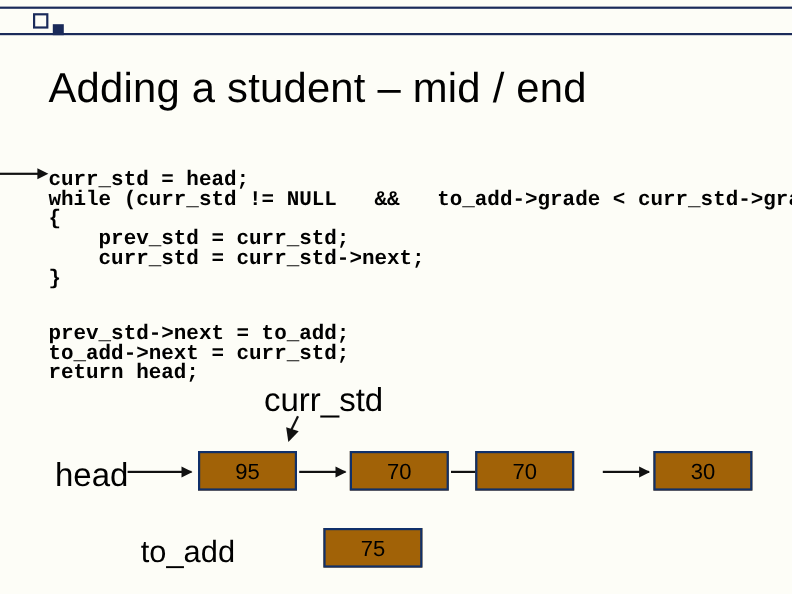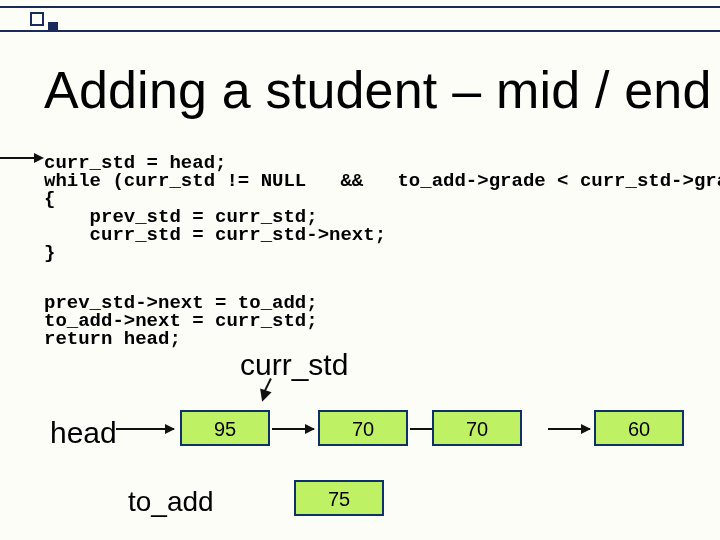--- a/index.html
+++ b/index.html
@@ -29,21 +29,21 @@
   }
   .sq-filled {
     position: absolute;
     top: 22px; left: 48px;
     width: 10px; height: 10px;
     background: #1a2a5a;
   }
   .title {
     position: absolute;
     top: 60px; left: 44px;
-    font-size: 52px;
+    font-size: 38px;
     color: #000;
     letter-spacing: 0.2px;
   }
   .code {
     position: absolute;
     left: 44px;
     font-family: "Courier New", monospace;
     font-size: 19px;
     font-weight: bold;
     white-space: pre;
@@ -107,21 +107,21 @@
   }
   .toadd-label {
     position: absolute;
     top: 486px; left: 128px;
     font-size: 28px;
     color: #000;
   }
   .node {
     position: absolute;
     width: 90px; height: 36px;
-    background: #bef264;
+    background: #a16207;
     border: 2px solid #10306a;
     text-align: center;
     line-height: 34px;
     font-size: 20px;
     color: #000;
   }
   .n1 { top: 410px; left: 180px; }
   .n2 { top: 410px; left: 318px; }
   .n3 { top: 410px; left: 432px; }
   .n4 { top: 410px; left: 594px; }
@@ -186,15 +186,15 @@
     <div class="lhead"></div>
   </div>
 <div class="node n2">70</div>
 <div class="link l2">
     <div class="lhead"></div>
   </div>
 <div class="node n3">70</div>
 <div class="link l3">
     <div class="lhead"></div>
   </div>
-<div class="node n4">60</div>
+<div class="node n4">30</div>
 
 <div class="node n5">75</div>
 
 </body></html>

